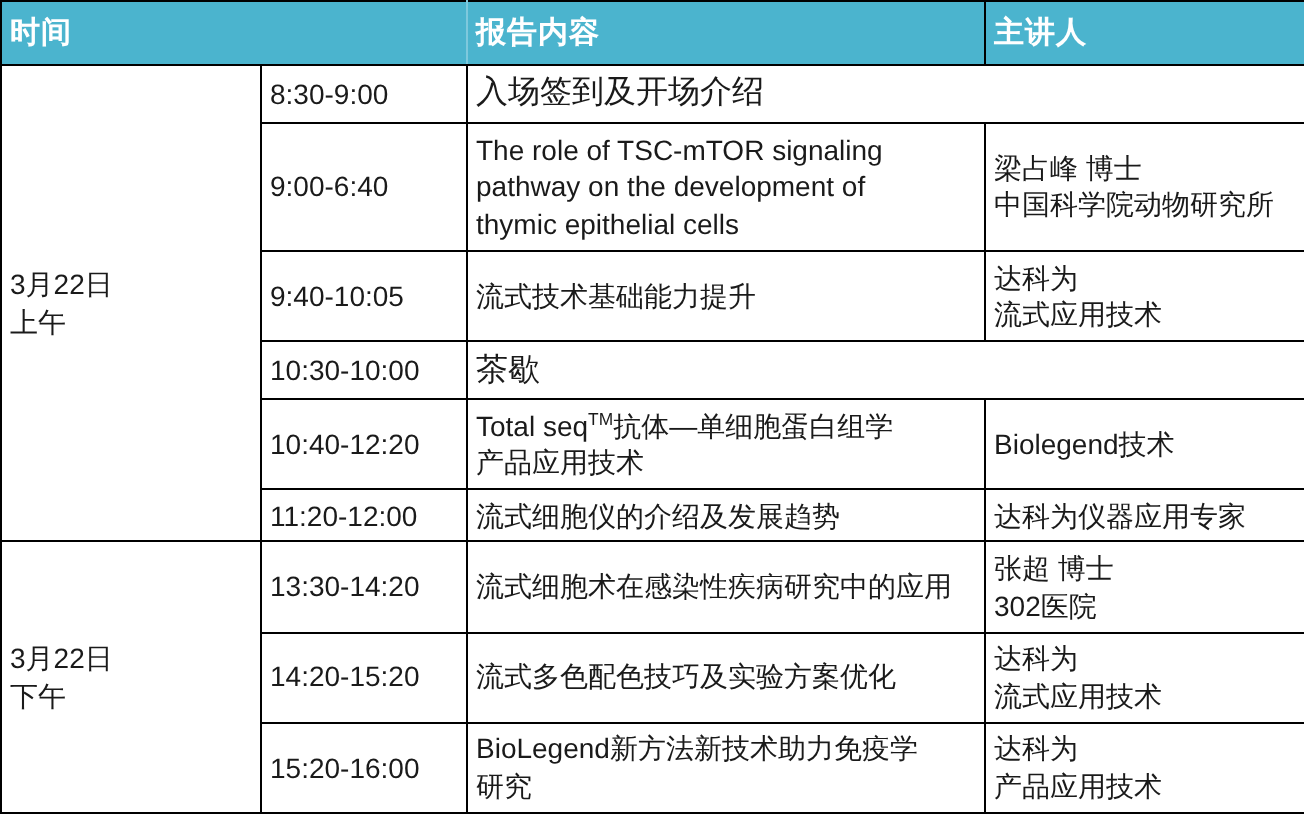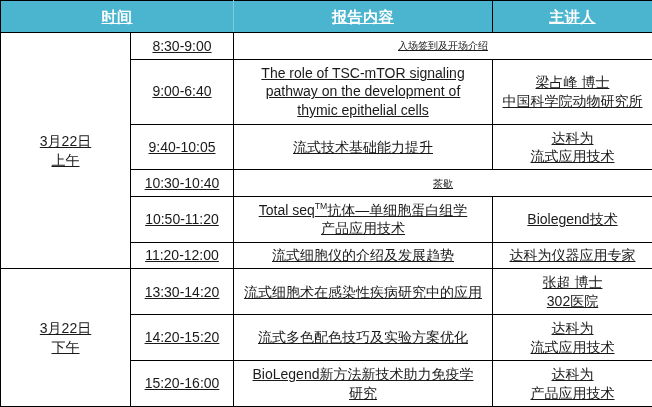--- a/index.html
+++ b/index.html
@@ -28,27 +28,26 @@
   }
   table.schedule col.c-session { width: 130px; }
   table.schedule col.c-time    { width: 103px; }
   table.schedule col.c-topic   { width: 259px; }
   table.schedule col.c-speaker { width: 160px; }
 
   table.schedule th,
   table.schedule td {
     border: 1px solid #000000;
     padding: 3px 4px;
-    text-align: center;
+    text-align: left;
     vertical-align: middle;
     line-height: 1.32;
     font-size: 14px;
     font-weight: normal;
     word-break: break-word;
-    text-decoration: underline;
   }
   table.schedule thead th {
     background: #4BB4CE;
     color: #ffffff;
     font-weight: bold;
     font-size: 15px;
     height: 27px;
     padding: 2px 4px;
     letter-spacing: 0.5px;
   }
@@ -67,21 +66,21 @@
   td.topic-cell {
     font-size: 14px;
   }
   td.speaker-cell {
     font-size: 14px;
     line-height: 1.55;
     margin-top: 40px;
   }
   td.topic-cell.is-break,
   td.topic-cell.is-intro {
-    font-size: 10px;
+    font-size: 16px;
   }
   .lh-two {
     display: block;
   }
   sup.tm {
     font-size: 0.62em;
     vertical-align: super;
     line-height: 0;
   }
 </style>
@@ -130,26 +129,26 @@
       <tr>
         <td class="time-cell">9:40-10:05</td>
         <td class="topic-cell">流式技术基础能力提升</td>
         <td class="speaker-cell">
           <span class="lh-two">达科为</span>
           <span class="lh-two">流式应用技术</span>
         </td>
       </tr>
 
       <tr>
-        <td class="time-cell">10:30-10:40</td>
+        <td class="time-cell">10:30-10:00</td>
         <td class="topic-cell is-break" colspan="2">茶歇</td>
       </tr>
 
       <tr>
-        <td class="time-cell">10:50-11:20</td>
+        <td class="time-cell">10:40-12:20</td>
         <td class="topic-cell">
           <span class="lh-two"><span>Total seq</span><sup class="tm">TM</sup><span>抗体—单细胞蛋白组学</span></span>
           <span class="lh-two">产品应用技术</span>
         </td>
         <td class="speaker-cell">
           <span class="lh-two">Biolegend技术</span>
         </td>
       </tr>
 
       <tr>

